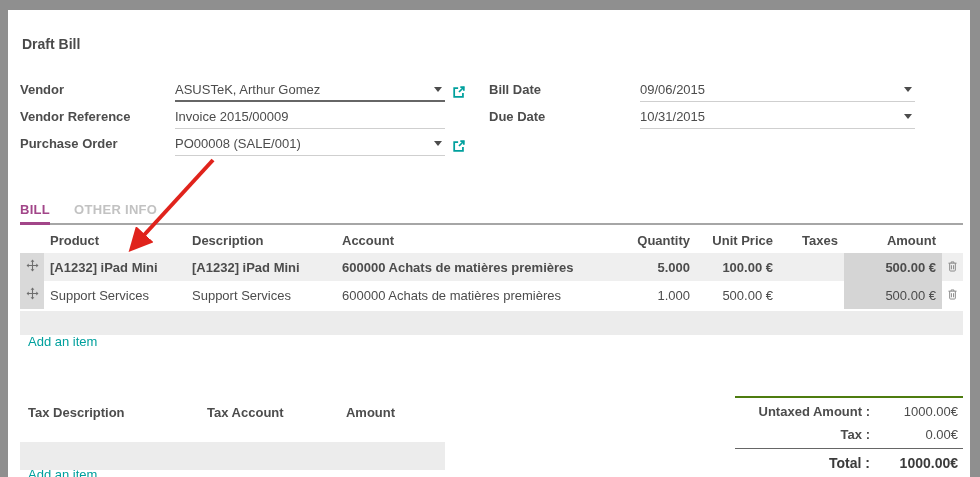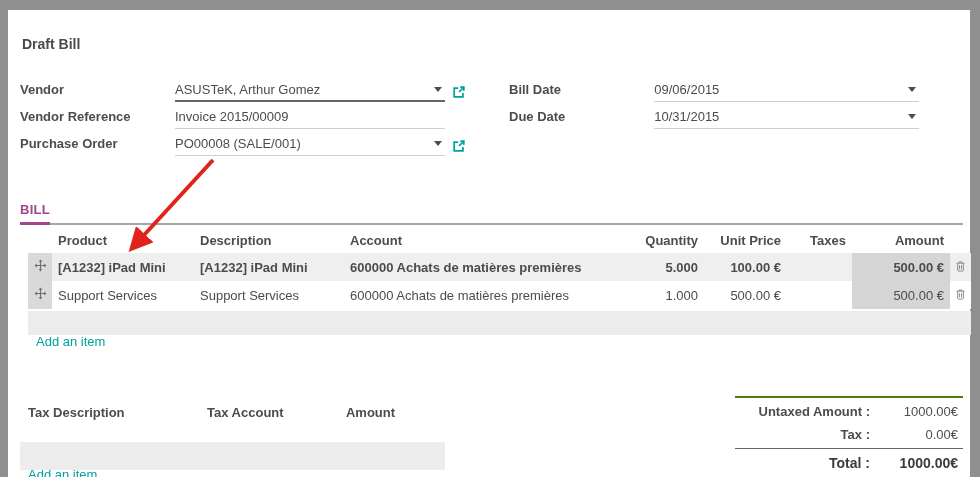--- a/index.html
+++ b/index.html
@@ -13,38 +13,38 @@
   .content { position:absolute; left:8px; top:10px; width:962px; height:467px; background:#fff; }
 
   .page-title { position:absolute; left:14px; top:26px; font-weight:bold; font-size:14px; color:#4a4a4a; }
 
   
   .form-col { position:absolute; top:65px; }
   .form-left  { left:12px;  width:475px; }
   .form-right { left:481px; width:430px; }
   .frow { display:flex; align-items:flex-end; height:27px; }
   .flabel { width:155px; font-weight:bold; padding-bottom:5px; }
-  .form-right .flabel { width:151px;margin-left:20px; }
+  .form-right .flabel { width:151px; }
   .fvalue {
     width:270px; display:flex; align-items:center; justify-content:space-between;
     border-bottom:1px solid #cfcfcf; padding:0 3px 4px 0;
   }
   .form-right .fvalue { width:275px; }
   .fvalue.focused { border-bottom:2px solid #666; padding-bottom:3px; }
   .caret { width:0; height:0; border-left:4px solid transparent; border-right:4px solid transparent; border-top:5px solid #4c4c4c; }
   .ext { margin:0 0 3px 7px; line-height:0; }
 
   
   .tabbar { position:absolute; left:12px; top:190px; width:943px; border-bottom:2px solid #a6a6a6; display:flex; }
   .tab { padding:2px 0 5px 0; margin-right:24px; font-weight:bold; letter-spacing:0.3px; cursor:pointer; }
   .tab.active { color:#a24689; border-bottom:3px solid #a24689; margin-bottom:-2px; }
   .tab.inactive { color:#c2c2c2; }
 
   
-  .items { position:absolute; left:20px; top:218px; width:943px; }
+  .items { position:absolute; left:12px; top:218px; width:943px; }
   table { border-collapse:collapse; table-layout:fixed; width:943px; }
   th { font-weight:bold; text-align:left; padding:5px 6px; color:#4c4c4c; }
   td { padding:5px 6px; height:28px; }
   .num { text-align:right; }
   tr.row-odd  { background:#efefef;font-weight:bold; }
   tr.row-even { background:#ffffff; }
   td.handle-cell { background:#d9d9d9; text-align:center; padding:5px 2px; cursor:move; }
   td.amount-cell { background:#d5d5d5; }
   td.trash-cell { text-align:center; padding:5px 2px; cursor:pointer; }
   .add-row { width:943px; background:#ececec; height:24px; display:flex; align-items:center; margin-top:2px; }
@@ -125,20 +125,21 @@
         <div class="flabel">Due Date</div>
         <div class="fvalue">
           <span>10/31/2015</span>
           <span class="caret"></span>
         </div>
       </div>
     </div>
 
     <div class="tabbar">
       <div class="tab active">BILL</div>
+      <div class="tab inactive">OTHER INFO</div>
     </div>
 
     <div class="items">
       <table>
         <colgroup>
           <col style="width:24px">
             <col style="width:142px">
             <col style="width:150px">
             <col style="width:284px">
           <col style="width:76px">

